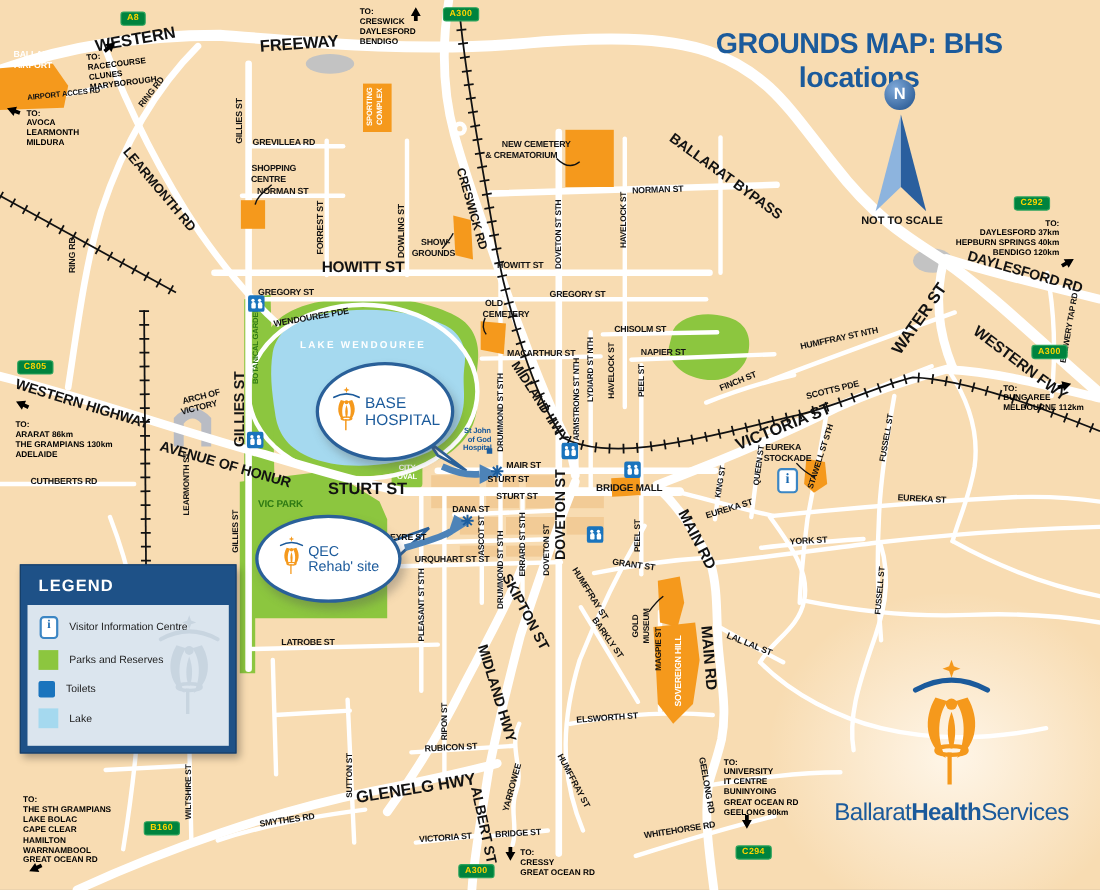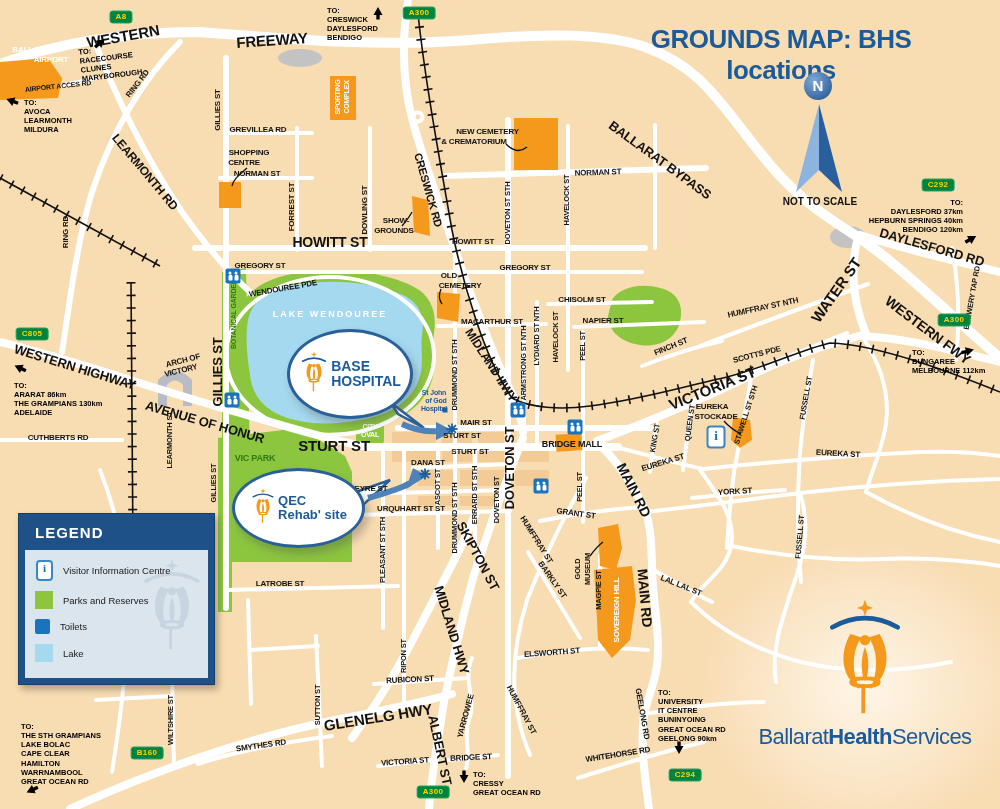--- a/index.html
+++ b/index.html
@@ -30,21 +30,21 @@
   #compass{position:absolute;left:770px;top:68px;width:100px;height:145px;}
   #compass .nc{position:absolute;left:34px;top:4px;width:28px;height:28px;border-radius:50%;
       background:radial-gradient(circle at 35% 30%,#7fa9d9,#1d4e89);color:#fff;
       font-weight:700;font-size:15px;text-align:center;line-height:28px;}
   #compass .note{position:absolute;left:0;top:128px;width:100px;text-align:center;
       font-size:10px;font-weight:700;color:#111;}
   
   .callout{position:absolute;background:#fff;border:3px solid #2a6099;border-radius:50%;
       display:flex;align-items:center;justify-content:center;gap:2px;
       box-shadow:4px 6px 9px rgba(80,80,80,.35);}
-  .callout .ctext{color:#1b5a9b;font-weight:700;line-height:1.05;}
+  .callout .ctext{color:#1b5a9b;font-weight:400;line-height:1.05;}
   
   #legend{position:absolute;left:18px;top:513px;width:195px;height:170px;background:#1e5187;
       border:1px solid #163d66;box-shadow:3px 4px 7px rgba(0,0,0,.3);}
   #legend .hdr{color:#fff;font-size:15px;font-weight:700;letter-spacing:1px;margin:10px 0 8px 16px;}
   #legend .panel{position:absolute;left:6px;top:36px;right:6px;bottom:6px;background:#dbe5ee;
       overflow:hidden;}
   #legend .row{display:flex;align-items:center;gap:10px;margin:10px 0 0 10px;position:relative;z-index:2;}
   #legend .row .txt{font-size:9.5px;color:#1a1a1a;}
   #legend .sw{width:18px;height:18px;flex:0 0 18px;}
   #legend .ibx{width:13px;height:17px;background:#fff;border:2px solid #3b86c4;border-radius:4px;
@@ -243,21 +243,21 @@
     <g>
       <polygon points="819,104 819,170 796,192" fill="#8db4de"></polygon>
       <polygon points="819,104 842,192 819,170" fill="#2a5f9e"></polygon>
     </g>
   </svg>
 
   <div id="labels">
       <div class="lbl" style="left: 123px; top: 36px; font-size: 15px; transform: translate(-50%, -50%) rotate(-10deg);">WESTERN</div>
       <div class="lbl" style="left: 272px; top: 40px; font-size: 15px; transform: translate(-50%, -50%) rotate(-4deg);">FREEWAY</div>
       <div class="lbl" style="left: 33px; top: 50px; font-size: 8px; color: rgb(255, 255, 255); transform: translate(-50%, -50%) rotate(0deg);">BALLARAT</div>
-      <div class="lbl" style="left: 30px; top: 60px; font-size: 8px; color: rgb(255, 255, 255); transform: translate(-50%, -50%) rotate(0deg); margin-left: 21px;">AIRPORT</div>
+      <div class="lbl" style="left: 30px; top: 60px; font-size: 8px; color: rgb(255, 255, 255); transform: translate(-50%, -50%) rotate(0deg);">AIRPORT</div>
       <div class="lbl" style="left: 58px; top: 86px; font-size: 7px; transform: translate(-50%, -50%) rotate(-6deg);">AIRPORT ACCES RD</div>
       <div class="lbl" style="left: 138px; top: 84px; font-size: 8px; transform: translate(-50%, -50%) rotate(-52deg);">RING RD</div>
       <div class="lbl" style="left: 66px; top: 232px; font-size: 8px; transform: translate(-50%, -50%) rotate(-90deg);">RING RD</div>
       <div class="lbl" style="left: 145px; top: 172px; font-size: 12px; transform: translate(-50%, -50%) rotate(50deg);">LEARMONTH RD</div>
       <div class="lbl" style="left: 218px; top: 110px; font-size: 8px; transform: translate(-50%, -50%) rotate(-90deg);">GILLIES ST</div>
       <div class="lbl" style="left: 258px; top: 130px; font-size: 8px; transform: translate(-50%, -50%) rotate(0deg);">GREVILLEA RD</div>
       <div class="lbl" style="left: 249px; top: 153px; font-size: 8px; transform: translate(-50%, -50%) rotate(0deg);">SHOPPING</div>
       <div class="lbl" style="left: 244px; top: 163px; font-size: 8px; transform: translate(-50%, -50%) rotate(0deg);">CENTRE</div>
       <div class="lbl" style="left: 257px; top: 174px; font-size: 8px; transform: translate(-50%, -50%) rotate(0deg);">NORMAN ST</div>
       <div class="lbl" style="left: 292px; top: 207px; font-size: 8px; transform: translate(-50%, -50%) rotate(-90deg);">FORREST ST</div>

